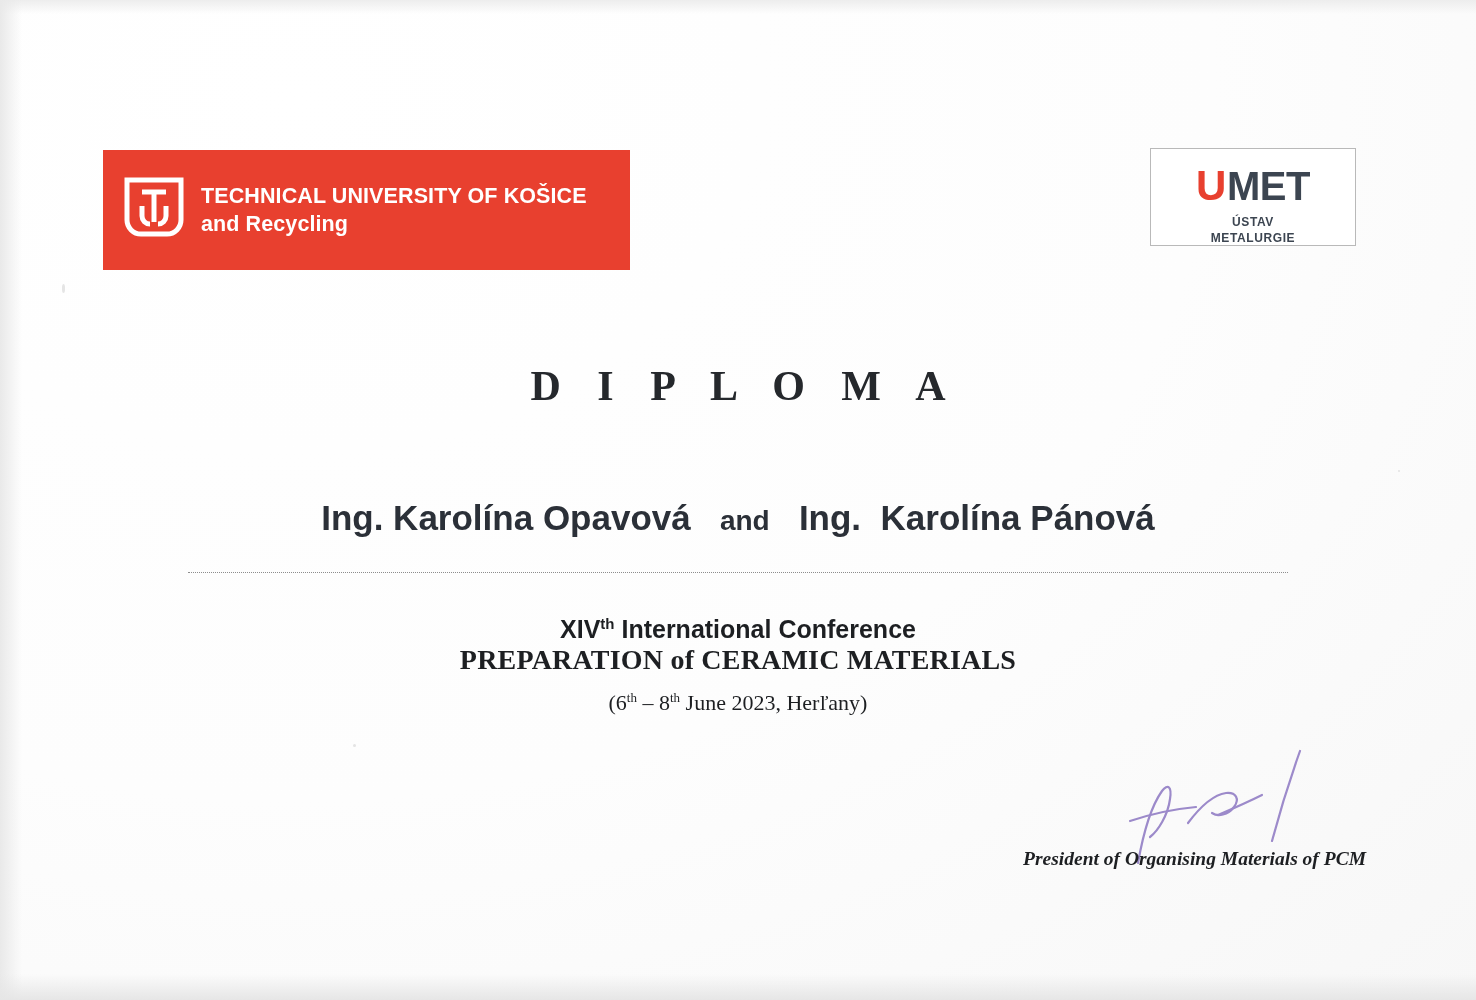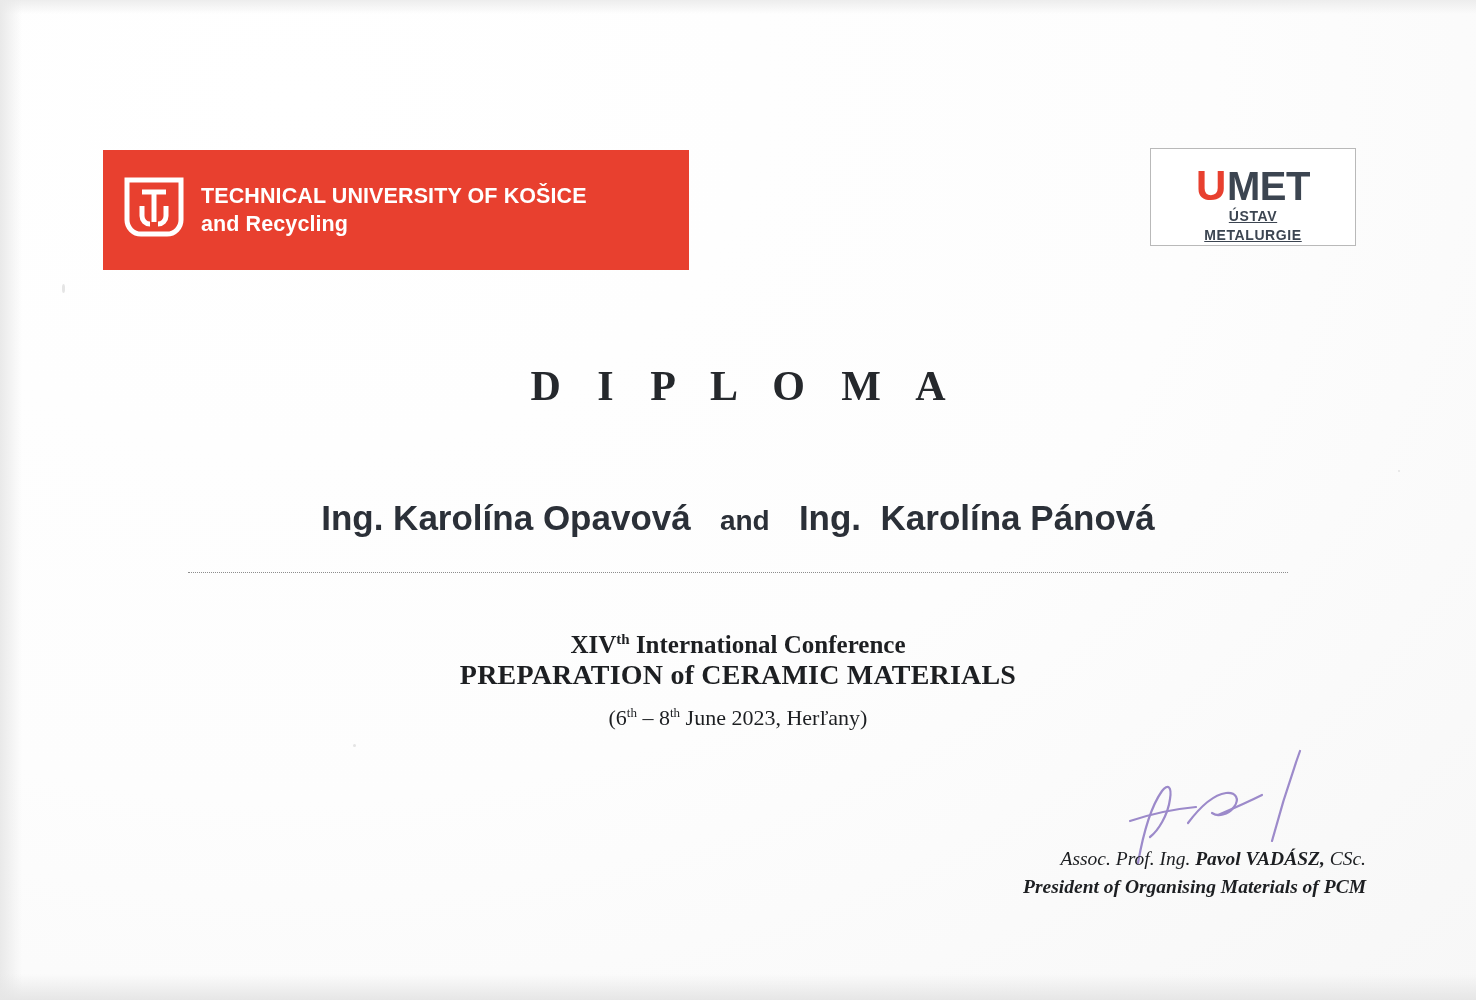--- a/index.html
+++ b/index.html
@@ -41,21 +41,21 @@
     left: 0; right: 0; bottom: 0; height: 26px;
     background: linear-gradient(to top, #e6e6e6 0%, rgba(255,255,255,0) 100%);
     pointer-events: none;
   }
 
   
   .tuke-banner {
     position: absolute;
     left: 103px;
     top: 150px;
-    width: 586px;
+    width: 527px;
     height: 120px;
     background: #e8402f;
     display: flex;
     align-items: center;
     padding-left: 20px;
     box-sizing: border-box;
   }
   .tuke-mark {
     width: 62px;
     height: 68px;
@@ -101,27 +101,27 @@
     letter-spacing: -0.5px;
     color: #3c4551;
     line-height: 1;
   }
   .umet-u {
     color: #e8402f;
     font-size: 42px;
     margin-right: 1px;
   }
   .umet-sub {
+    margin-top: 7px;
     font-family: "Liberation Sans", sans-serif;
-    font-size: 14px;
+    font-size: 12px;
     font-weight: bold;
     letter-spacing: 0.6px;
     color: #3c4551;
     line-height: 1.35;
-    text-decoration: underline;
   }
 
   
   .diploma-title {
     position: absolute;
     left: 0; right: 0;
     top: 362px;
     text-align: center;
     font-family: "Liberation Serif", serif;
     font-weight: bold;
@@ -167,22 +167,22 @@
     color: #1d1f22;
   }
   .cit-line1 {
     font-family: "Liberation Serif", serif;
     font-weight: bold;
     font-size: 23.5px;
     letter-spacing: 0.1px;
     line-height: 1.0;
   }
   .cit-line2 {
-    margin-top: 24px;
-    font-family: Liberation Serif, serif;
+    margin-top: 8px;
+    font-family: Liberation Sans, sans-serif;
     font-weight: bold;
     font-size: 25px;
   }
   .cit-line2 sup { font-size: 15px; vertical-align: super; }
   .cit-line3 {
     margin-top: 0;
     font-family: "Liberation Serif", serif;
     font-weight: bold;
     font-size: 28px;
     letter-spacing: 0.2px;
@@ -285,21 +285,20 @@
     <g fill="none" stroke="#8c77c2" stroke-width="2.2" stroke-linecap="round" stroke-linejoin="round" opacity="0.85">
       <path d="M38 118 C44 84, 52 60, 62 46 C68 38, 72 42, 70 54 C68 70, 58 86, 50 92"></path>
       <path d="M30 76 C48 70, 74 64, 96 62"></path>
       <path d="M88 78 C100 62, 112 50, 126 48 C136 47, 140 54, 134 62 C128 70, 118 72, 112 68"></path>
       <path d="M118 70 C132 64, 150 56, 162 50"></path>
       <path d="M172 96 C180 66, 190 34, 200 6"></path>
     </g>
   </svg>
 
   <div class="sign-block">
-    <div class="sign-name"><span>Assoc. Prof. Ing. </span><b>Pavol VADÁSZ,</b><span> CSc.</span></div>
     <div class="sign-role">President of Organising Materials of PCM</div>
   </div>
 
   <div class="speck" style="left:353px;top:744px;width:3px;height:3px;"></div>
   <div class="speck" style="left:62px;top:284px;width:3px;height:9px;"></div>
   <div class="speck" style="left:1398px;top:470px;width:2px;height:2px;"></div>
 
 </div>
 
 </body></html>

